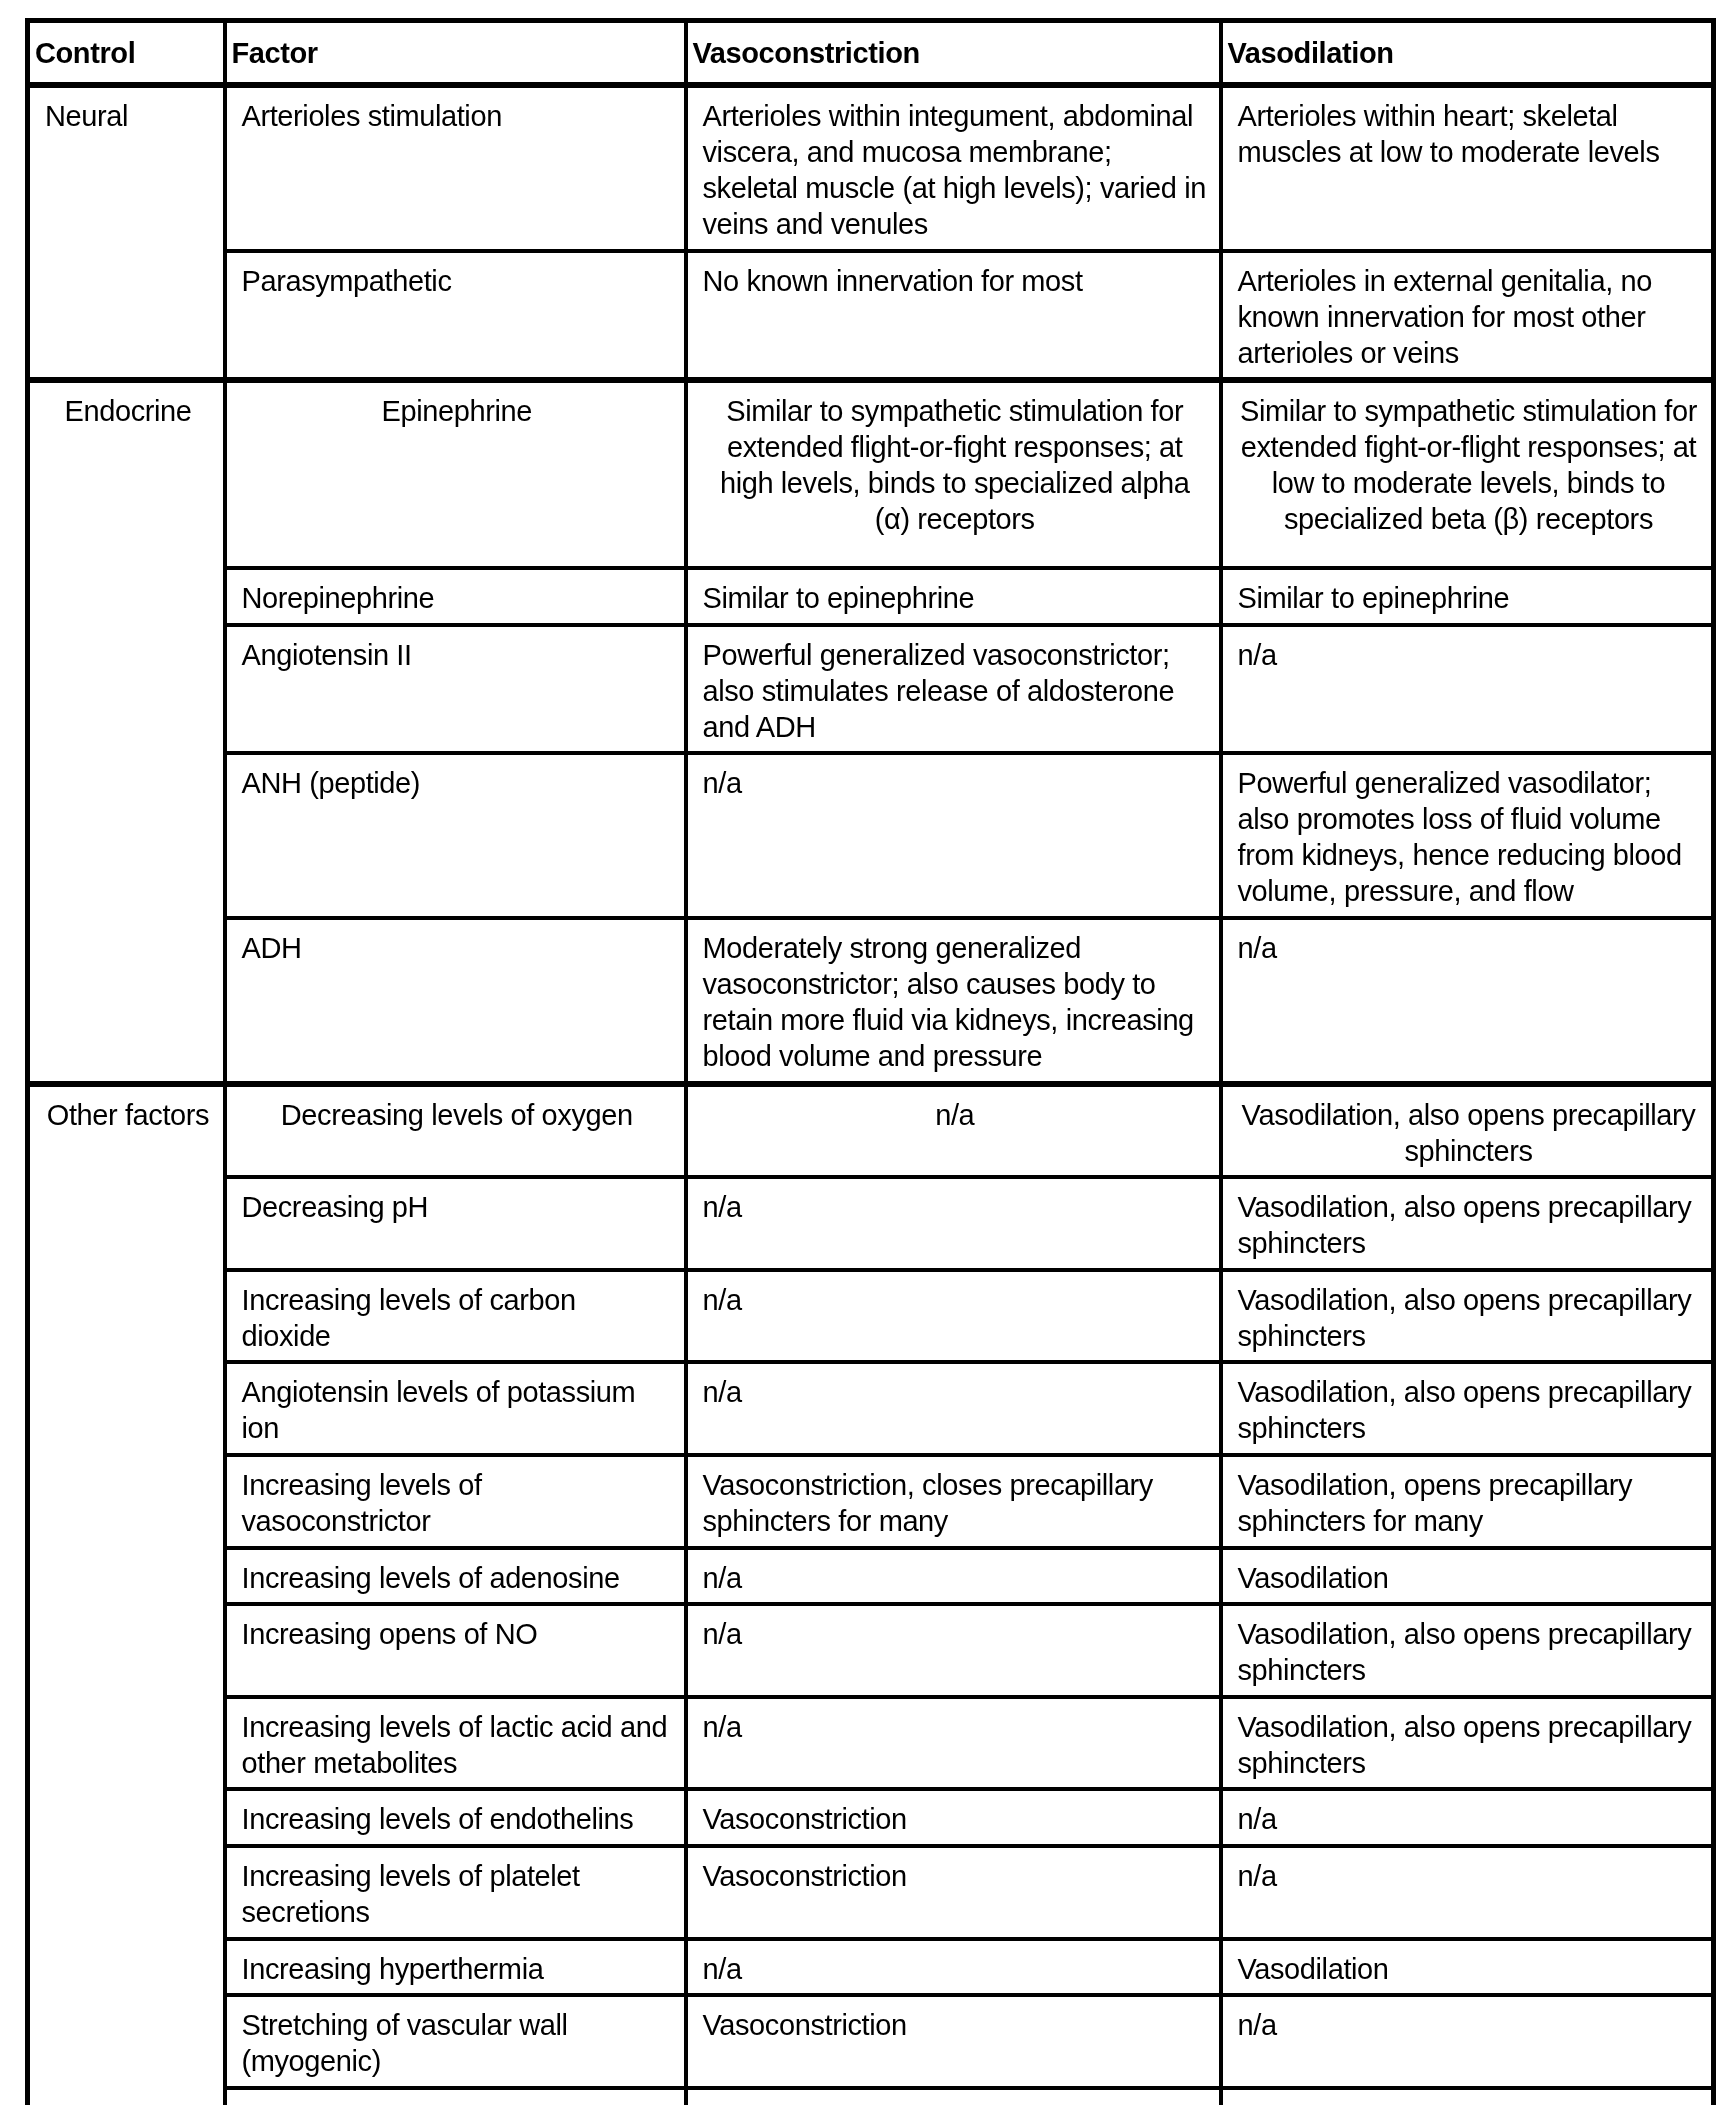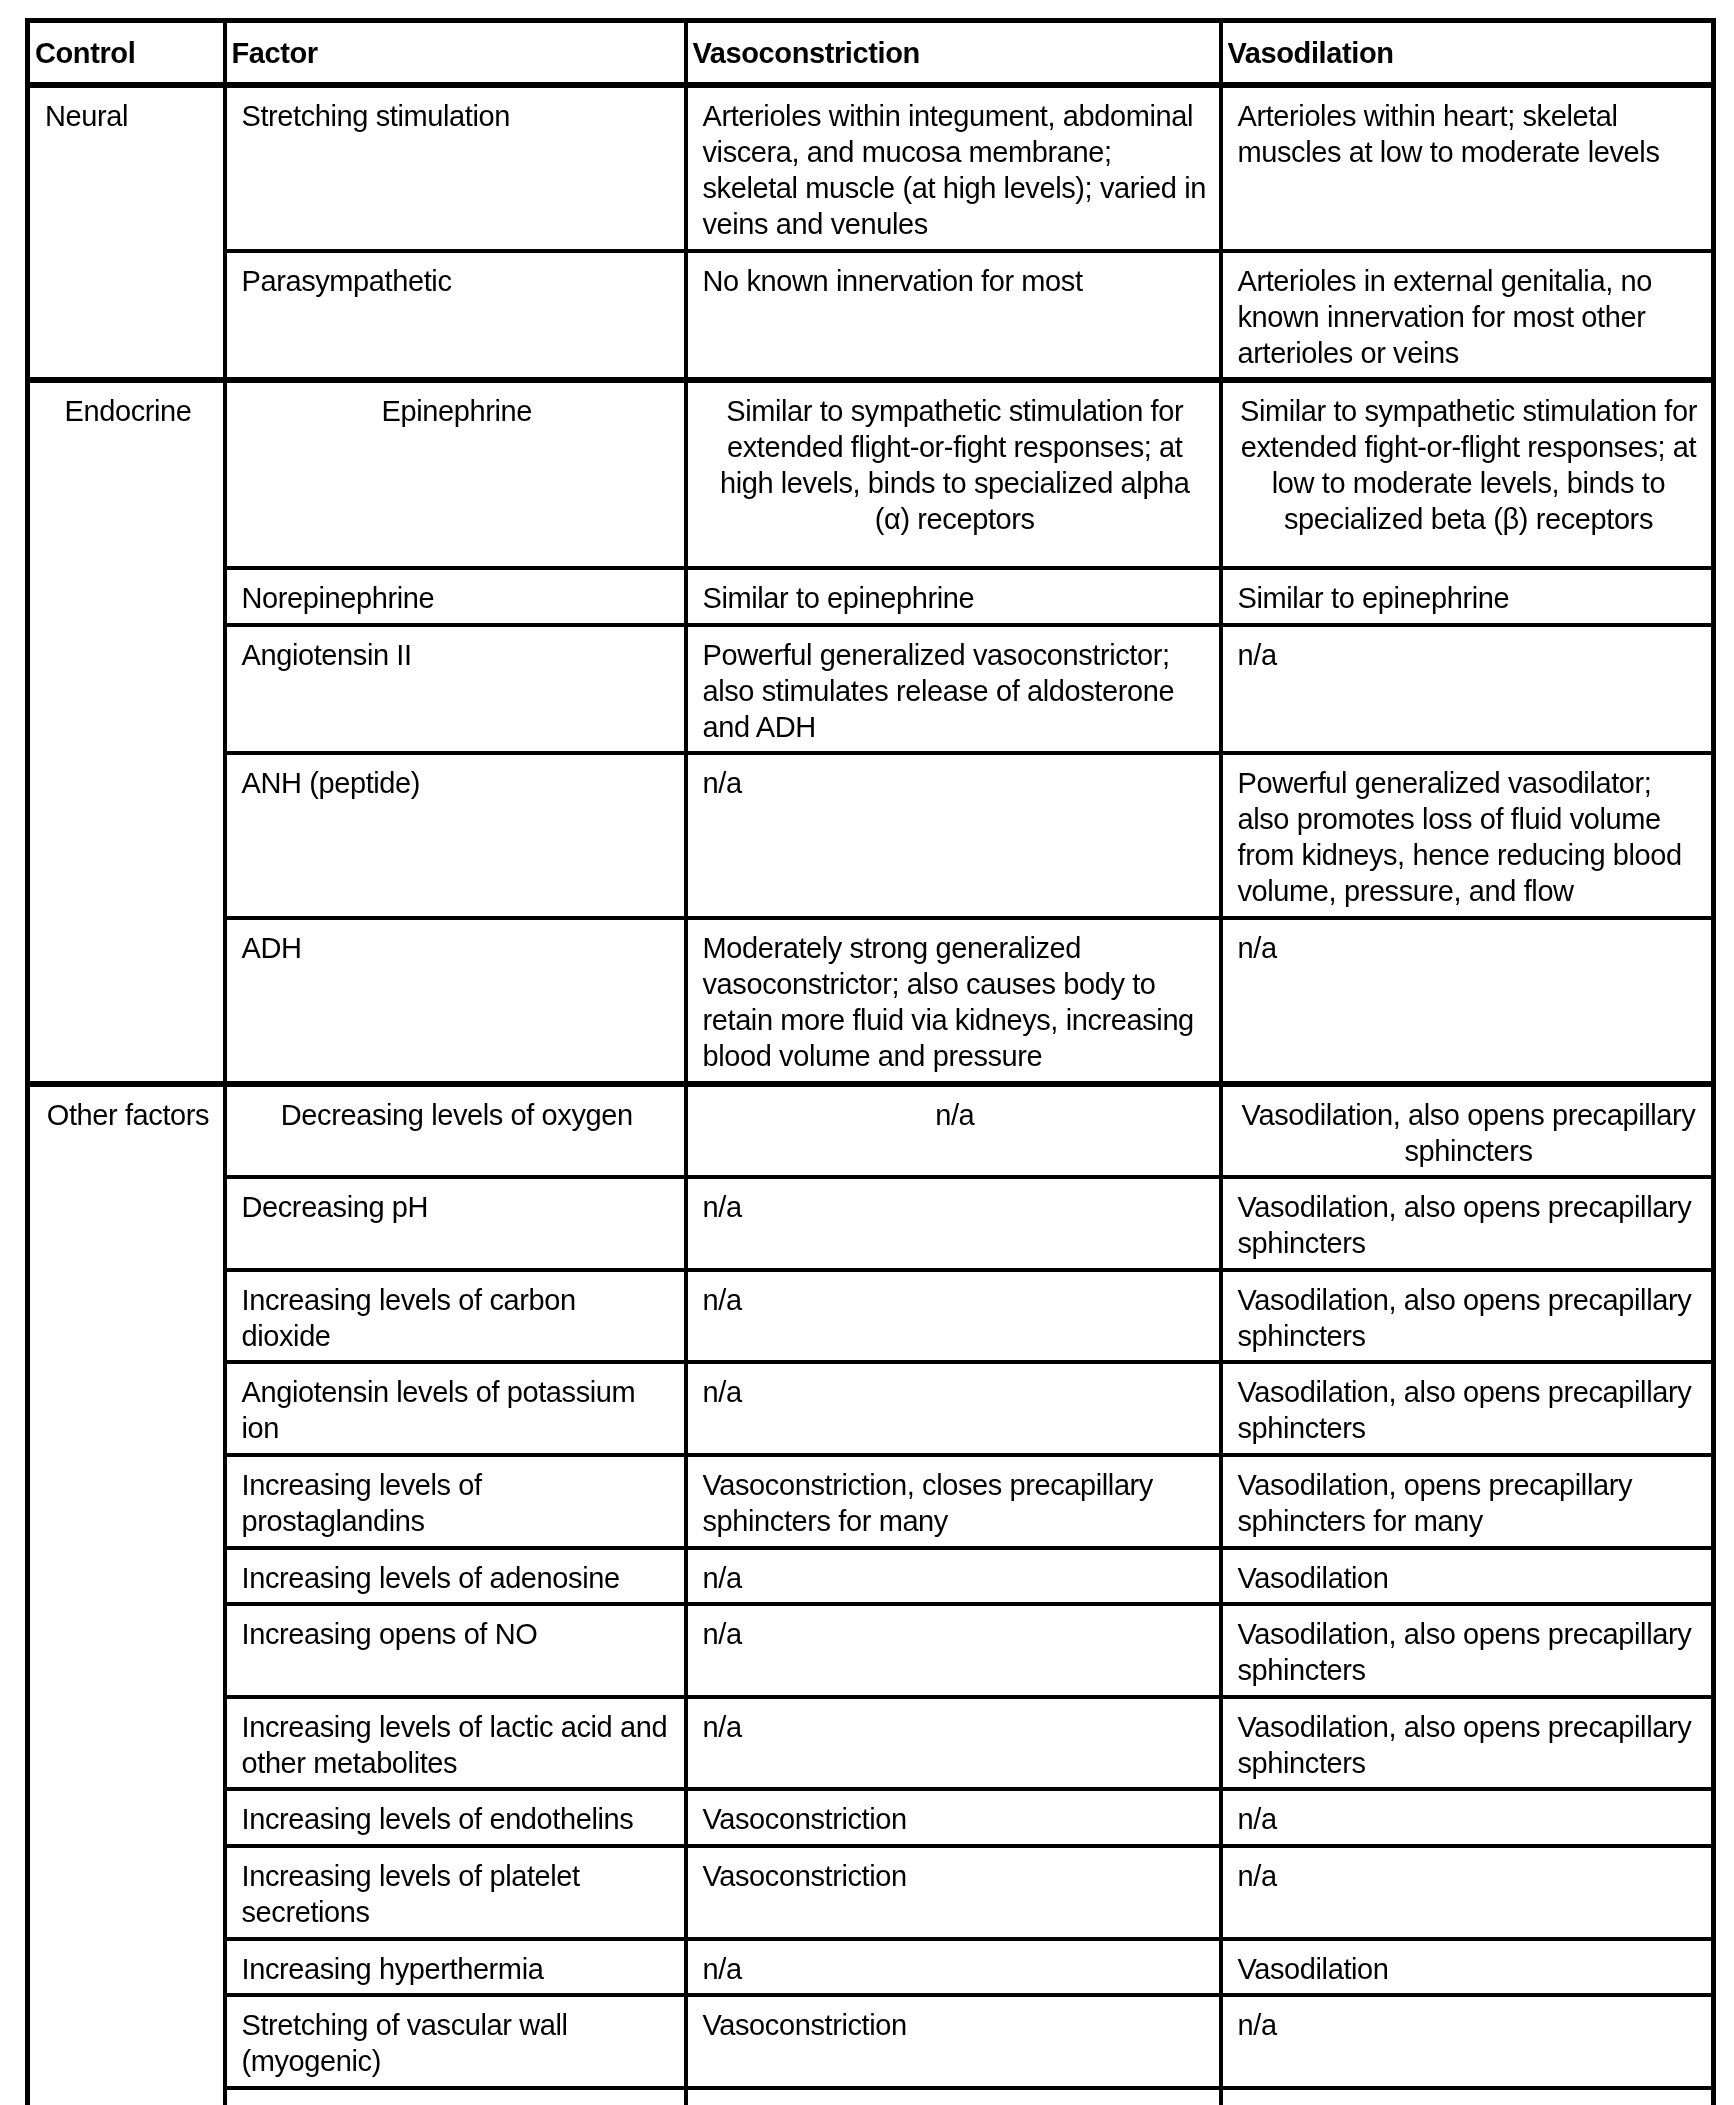--- a/index.html
+++ b/index.html
@@ -42,21 +42,21 @@
       <tr>
         <th>Control</th>
         <th>Factor</th>
         <th>Vasoconstriction</th>
         <th>Vasodilation</th>
       </tr>
     </thead>
     <tbody>
       <tr style="height:153px">
         <td rowspan="2">Neural</td>
-        <td>Stretching stimulation</td>
+        <td>Arterioles stimulation</td>
         <td>Arterioles within integument, abdominal viscera, and mucosa membrane; skeletal muscle (at high levels); varied in veins and venules</td>
         <td>Arterioles within heart; skeletal muscles at low to moderate levels</td>
       </tr>
       <tr style="height:123px">
         <td>Parasympathetic</td>
         <td>No known innervation for most</td>
         <td>Arterioles in external genitalia, no known innervation for most other arterioles or veins</td>
       </tr>
       <tr class="sec" style="height:188px">
         <td rowspan="5">Endocrine</td>
@@ -99,21 +99,21 @@
         <td>Increasing levels of carbon dioxide</td>
         <td>n/a</td>
         <td>Vasodilation, also opens precapillary sphincters</td>
       </tr>
       <tr style="height:90px">
         <td>Angiotensin levels of potassium ion</td>
         <td>n/a</td>
         <td>Vasodilation, also opens precapillary sphincters</td>
       </tr>
       <tr style="height:90px">
-        <td>Increasing levels of prostaglandins</td>
+        <td>Increasing levels of vasoconstrictor</td>
         <td>Vasoconstriction, closes precapillary sphincters for many</td>
         <td>Vasodilation, opens precapillary sphincters for many</td>
       </tr>
       <tr style="height:55px">
         <td>Increasing levels of adenosine</td>
         <td>n/a</td>
         <td>Vasodilation</td>
       </tr>
       <tr style="height:90px">
         <td>Increasing opens of NO</td>

